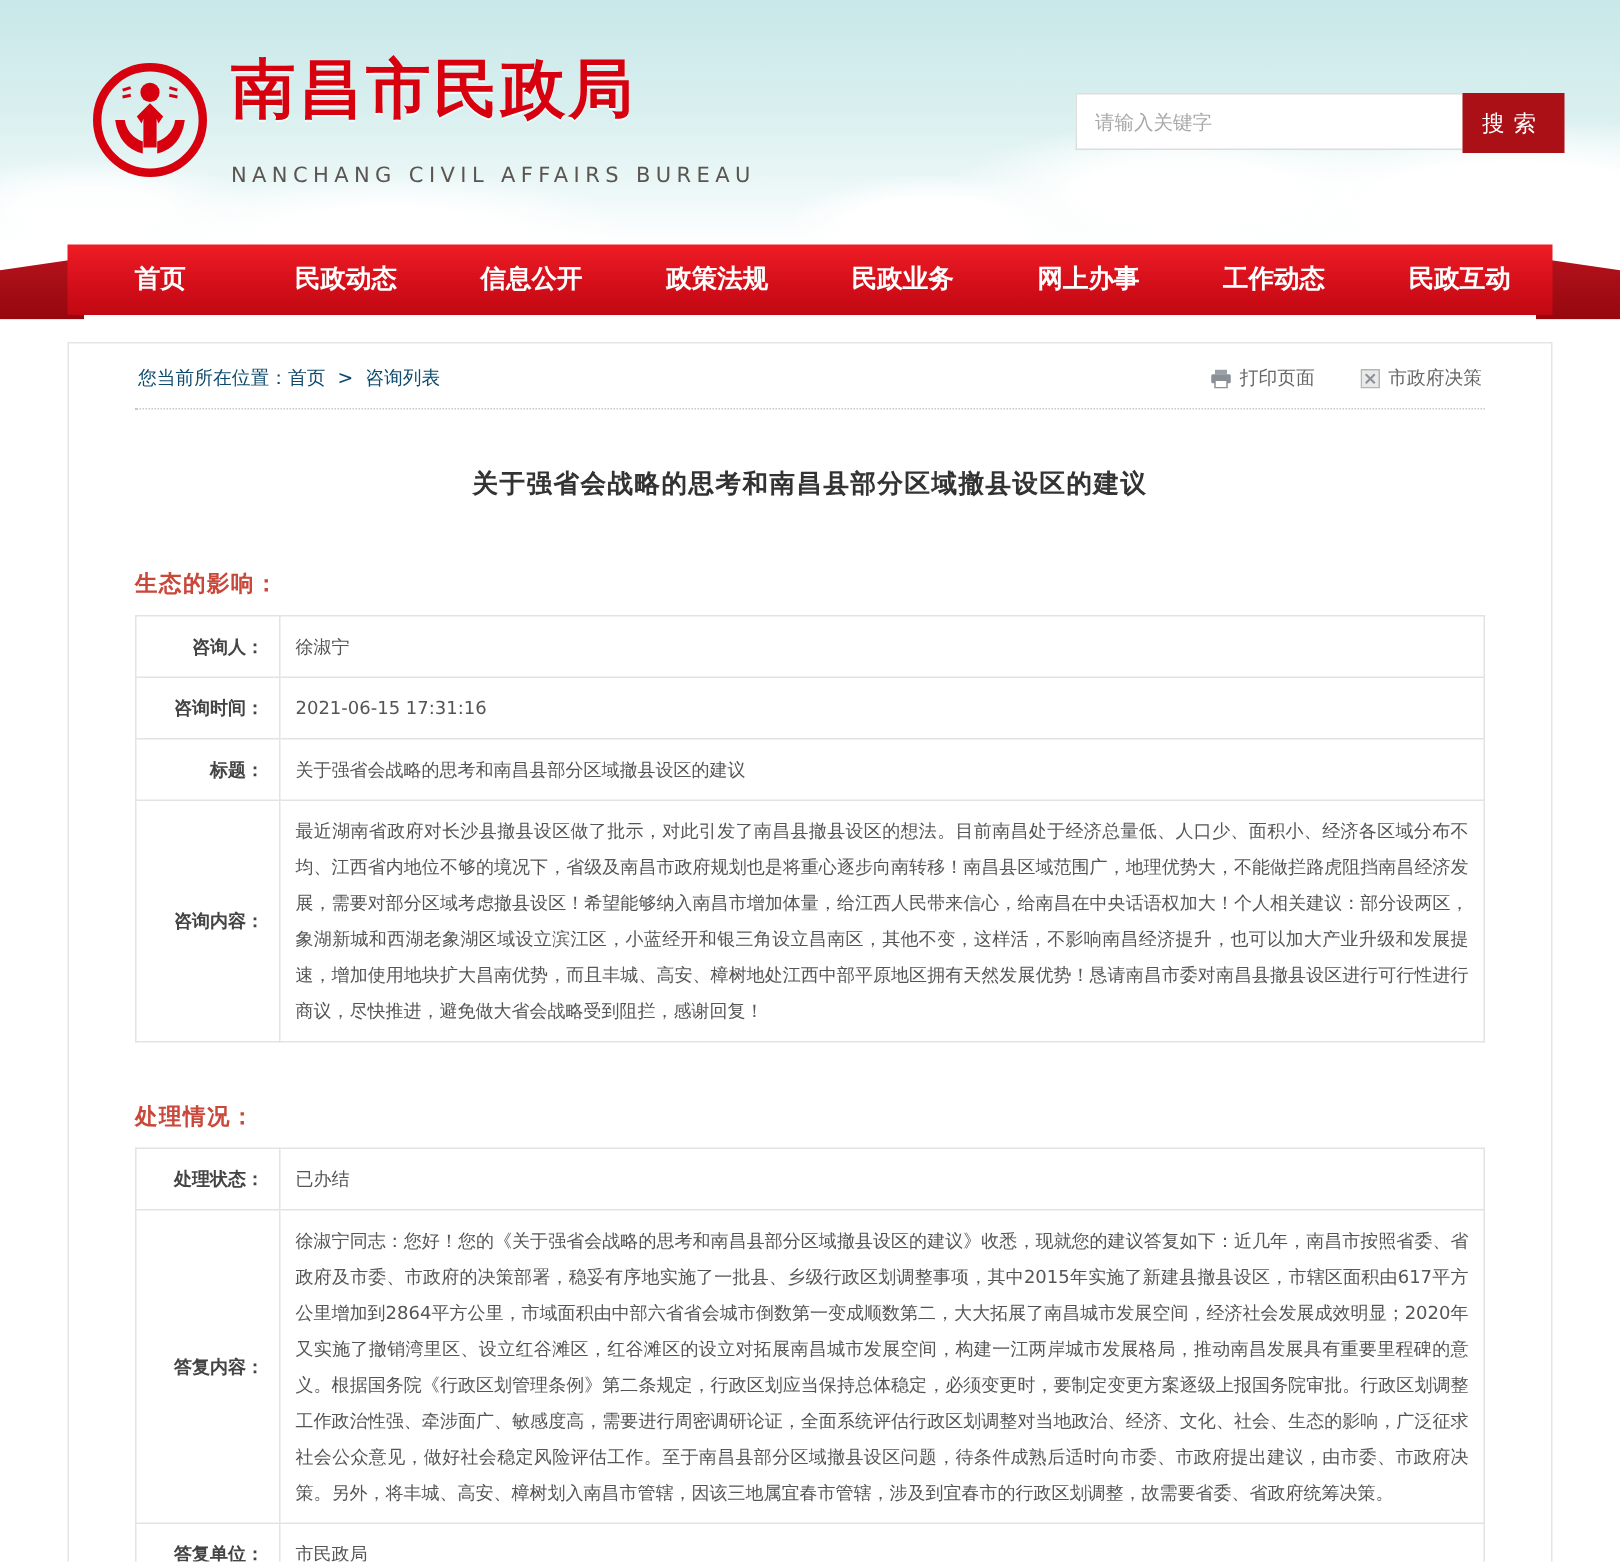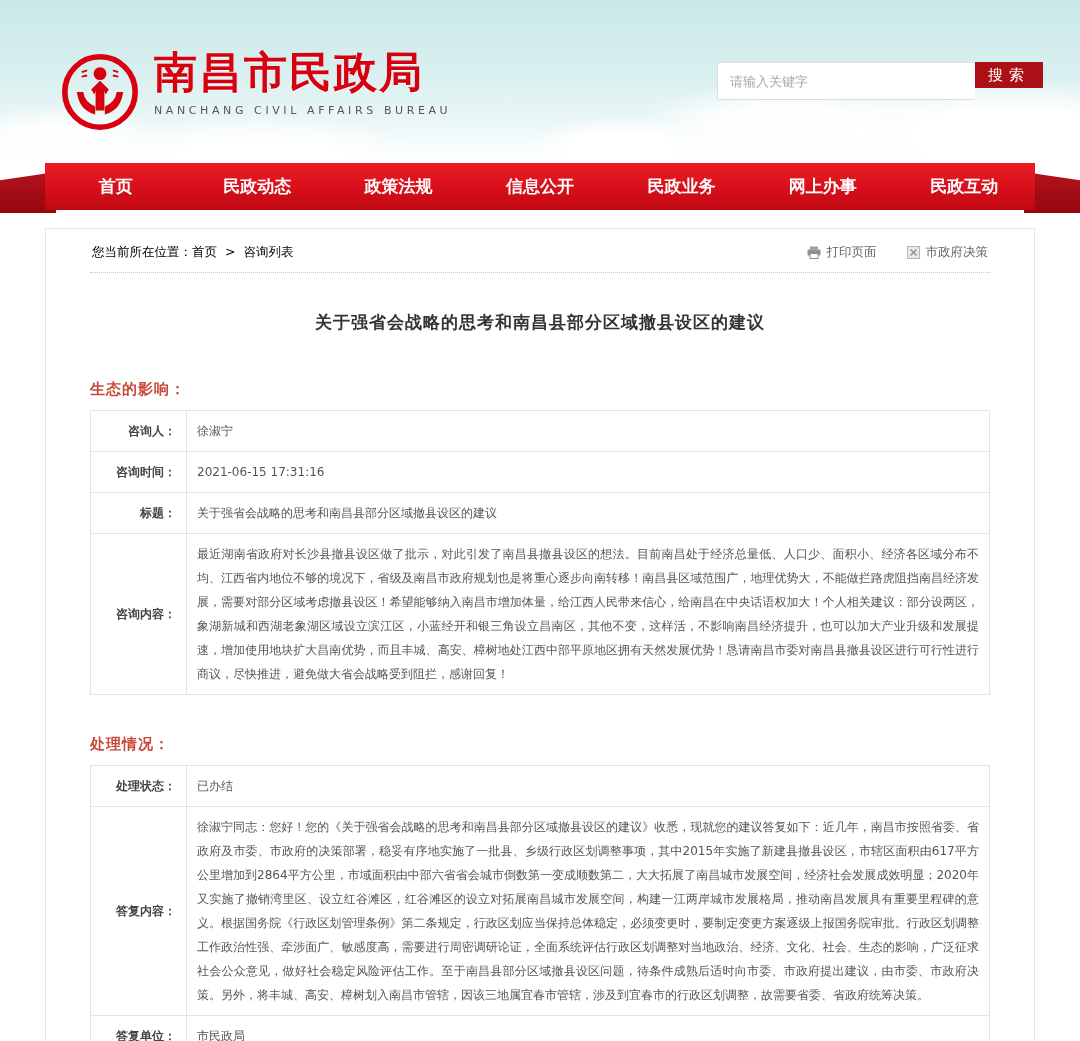--- a/index.html
+++ b/index.html
@@ -10,51 +10,51 @@
   .site-header{
     position:relative; height:163px;
     background:
       radial-gradient(130px 45px at 620px 150px, #fff 40%, rgba(255,255,255,0) 75%),
       radial-gradient(210px 62px at 790px 128px, rgba(255,255,255,.95) 35%, rgba(255,255,255,0) 75%),
       radial-gradient(280px 75px at 1010px 135px, #fff 35%, rgba(255,255,255,0) 75%),
       radial-gradient(240px 62px at 260px 158px, #fff 30%, rgba(255,255,255,0) 70%),
       radial-gradient(160px 50px at 60px 140px, rgba(255,255,255,.9) 30%, rgba(255,255,255,0) 70%),
       linear-gradient(180deg,#c8e8e9 0%,#d9efef 45%,#eef8f8 80%,#ffffff 100%);
   }
-  .logo-block{ position:absolute; left:60px; top:48px; display:flex; align-items:flex-start; cursor:pointer; }
+  .logo-block{ position:absolute; left:60px; top:36px; display:flex; align-items:flex-start; cursor:pointer; }
   .emblem{ width:80px; height:80px; margin-top:4px; }
   .logo-text{ margin-left:14px; }
   .logo-title{ font-size:43px; font-weight:bold; color:#d7000f; letter-spacing:2px; line-height:1.15;
     text-shadow:0 1px 0 rgba(255,255,255,.8); }
-  .logo-sub{ font-size:11px; color:#5a5550; letter-spacing:3.6px; margin-top:7px; white-space:nowrap; }
+  .logo-sub{ font-size:14px; color:#5a5550; letter-spacing:3.6px; margin-top:24px; white-space:nowrap; }
   .search-area{ position:absolute; right:37px; top:62px; display:flex; }
   .search-input{ width:258px; height:38px; border:1px solid #ddd; border-right:none; background:#fff;
     padding:0 12px; font-size:13px; color:#ef4444; outline:none; }
   .search-input::placeholder{ color:#a9a9a9; }
-  .search-btn{ width:68px; height:26px; border:none; background:#ab1016; color:#fff; font-size:15px;
+  .search-btn{ width:68px; height:40px; border:none; background:#ab1016; color:#fff; font-size:15px;
     letter-spacing:6px; padding-left:0; cursor:pointer; display:flex; align-items:center; justify-content:center;
     font-family:inherit; }
 
   
   .nav{ position:relative; height:50px; background:#fff; }
   .nav-wing{ position:absolute; top:9px; height:41px; width:56px;
     background:linear-gradient(180deg,#b3121c,#96070e); }
   .nav-wing.left{ left:0; clip-path:polygon(0 20%,100% 0,100% 100%,0 100%); }
   .nav-wing.right{ right:0; clip-path:polygon(0 0,100% 20%,100% 100%,0 100%); }
   .nav-bar{ position:absolute; left:45px; right:45px; top:0; height:47px; display:flex;
     background:linear-gradient(180deg,#ee1c25 0%,#d50f1a 55%,#c10812 100%); z-index:2; }
   .nav-item{ flex:1; text-align:center; line-height:47px; color:#fff; font-size:17px; font-weight:bold;
     cursor:pointer; white-space:nowrap; }
 
   
   .main-panel{ margin:15px 45px 0; background:#fff; border:1px solid #e5e5e5; padding:0 44px 20px;
     min-height:820px; }
   .breadcrumb-row{ display:flex; justify-content:space-between; align-items:center;
     padding:15px 2px 11px; border-bottom:1px dotted #c8c8c8; font-size:12.5px; color:#999; }
-  .crumb a, .crumb span{ color:#000000; text-decoration:none; }
+  .crumb a, .crumb span{ color:#0c4a6e; text-decoration:none; }
   .crumb .sep{ margin:0 4px; }
   .page-actions{ display:flex; align-items:center; gap:30px; color:#666; }
   .page-action{ display:flex; align-items:center; gap:6px; cursor:pointer; }
   .article-title{ text-align:center; font-size:17px; font-weight:bold; color:#333; margin:38px 0 46px;
     letter-spacing:1px; }
   .section-heading{ color:#c9483a; font-size:15px; font-weight:600; margin:0 0 11px; letter-spacing:1px; }
   .section-gap{ margin-top:40px; }
   table.info-table{ width:100%; border-collapse:collapse; font-size:12px; color:#555; table-layout:fixed;padding-left:38px; }
   table.info-table td{ border:1px solid #e3e3e3; padding:8px 10px; line-height:24px; vertical-align:middle; }
   td.cell-label{ width:96px; text-align:right; color:#444; font-weight:600; padding-right:11px; white-space:nowrap; }
@@ -86,24 +86,25 @@
     <button class="search-btn">搜索</button>
   </div>
 </div>
 
 <div class="nav">
   <div class="nav-wing left"></div>
   <div class="nav-wing right"></div>
   <div class="nav-bar">
     <div class="nav-item">首页</div>
     <div class="nav-item">民政动态</div>
+    <div class="nav-item">信息公开</div>
     <div class="nav-item">政策法规</div>
-    <div class="nav-item">信息公开</div>
     <div class="nav-item">民政业务</div>
     <div class="nav-item">网上办事</div>
+    <div class="nav-item">工作动态</div>
     <div class="nav-item">民政互动</div>
   </div>
 </div>
 
 <div class="main-panel">
 
   <div class="breadcrumb-row">
     <div class="crumb">
       <span>您当前所在位置：</span><span>首页</span>
       <span class="sep">&gt;</span>

